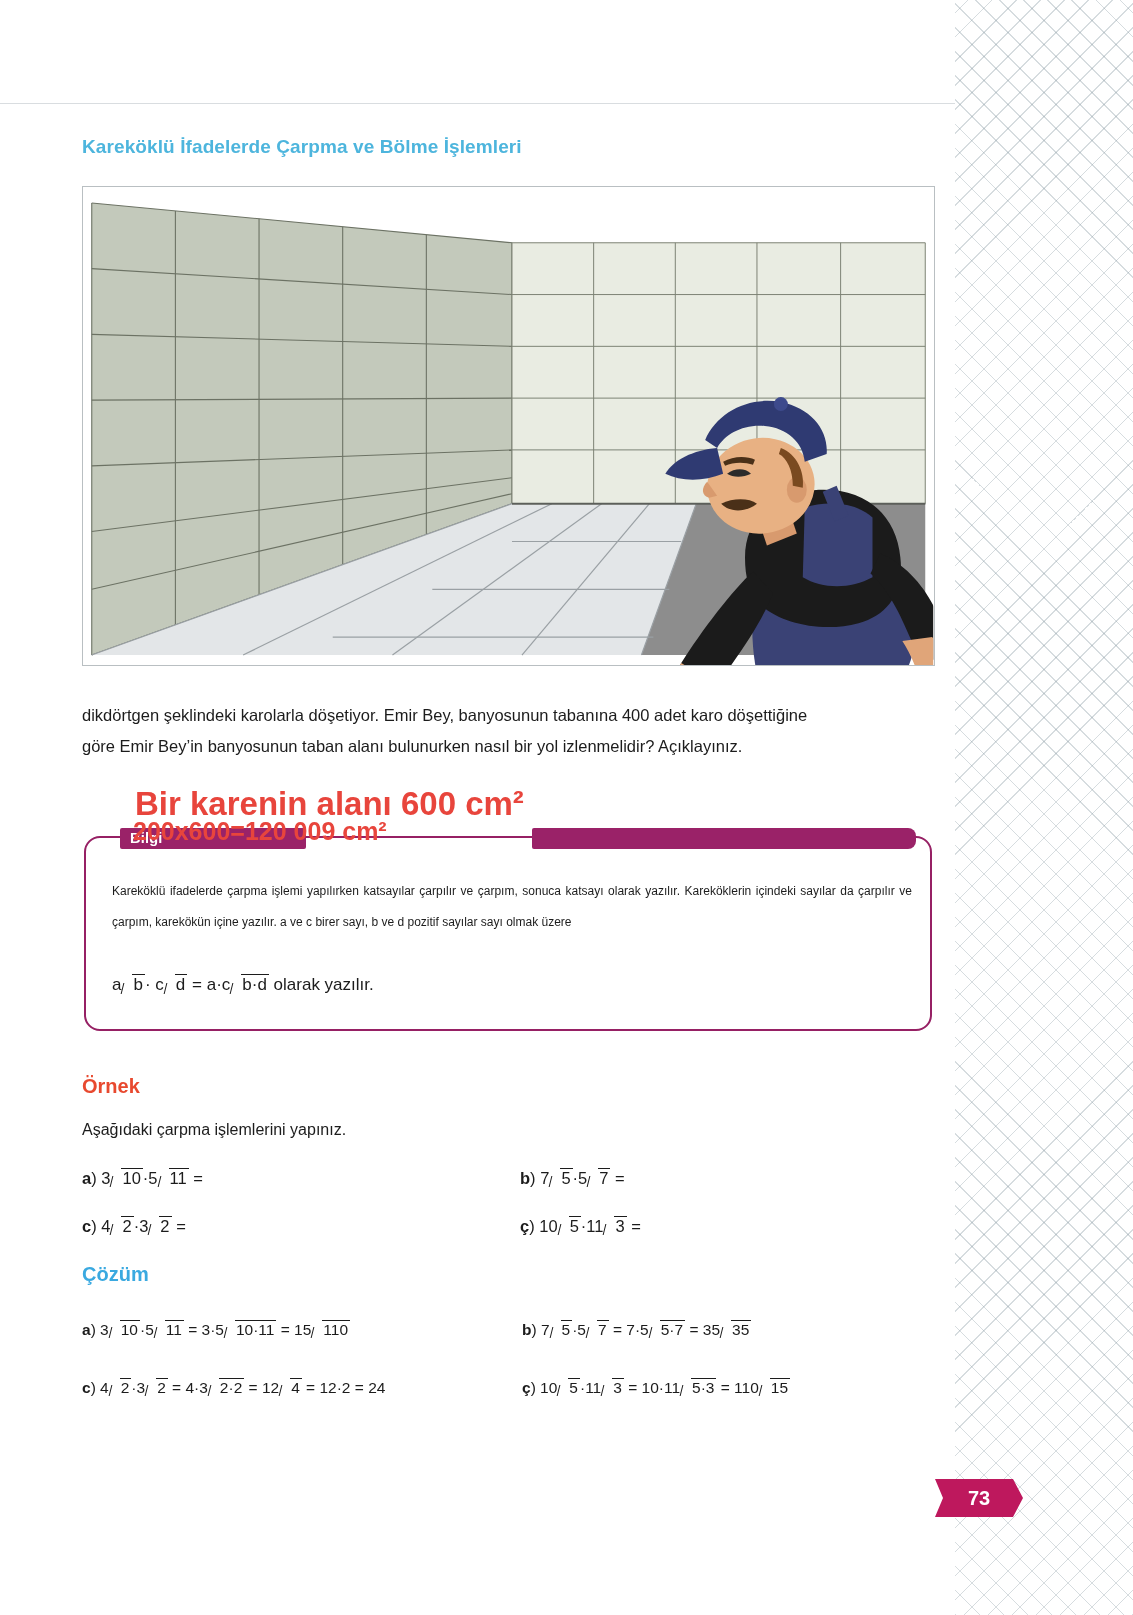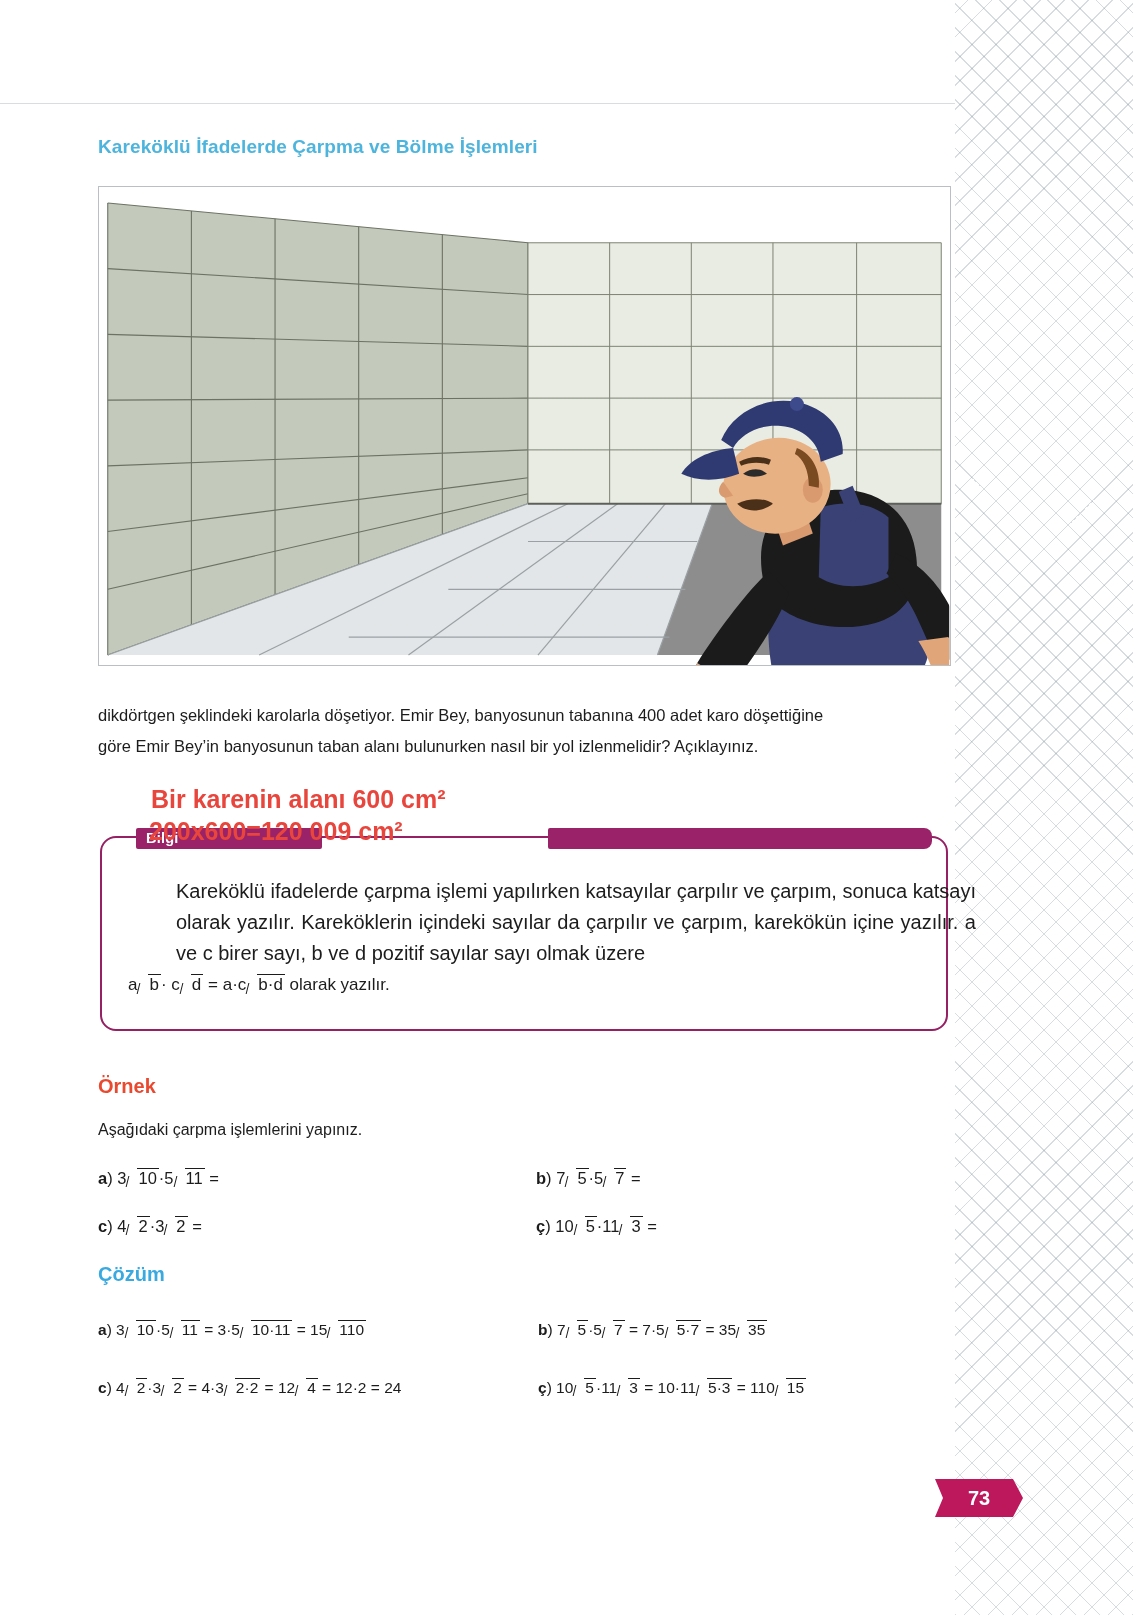--- a/index.html
+++ b/index.html
@@ -22,21 +22,21 @@
   }
 
   
   .top-rule{
     position:absolute; left:0; top:103px; width:955px; height:1px;
     background:#d9dde0;
   }
 
   
   .page-body{
-    position:absolute; left:16px; top:0; width:955px; height:1230px;
+    position:absolute; left:0; top:0; width:955px; height:1230px;
   }
 
   .section-title{
     position:absolute; left:82px; top:136px;
     font-size:19px; font-weight:bold; color:#4db5dd;
     letter-spacing:.1px;
   }
 
   
   .illus{
@@ -63,41 +63,41 @@
   .rad > .rv{
     display:inline-block; border-top:1.2px solid #1c1c1c; padding:0 2px 0 1px;
   }
 
   
   .hand{
     position:absolute; color:#e8453c; font-weight:bold;
     font-family:"Liberation Sans", sans-serif;
     white-space:nowrap; z-index:40;
   }
-  .hand-1{ left:135px; top:785px; font-size:25px; }
+  .hand-1{ left:135px; top:785px; font-size:33px; }
   .hand-2{ left:133px; top:817px; font-size:25px; }
 
   
   .infobox{
     position:absolute; left:84px; top:836px; width:848px; height:195px;
     border:2.2px solid #962064; border-radius:16px; background:#fff;
   }
   .info-bar{
     position:absolute; top:-10px; height:21px; background:#9a2268;
   }
   .info-bar-left{ left:34px; width:186px; border-radius:2px; }
   .info-bar-right{ left:446px; width:384px; border-radius:2px 8px 8px 2px; }
   .info-label{
     position:absolute; left:44px; top:-9px; height:19px;
     color:#ffffff; font-size:14.5px; font-weight:bold; line-height:19px;
     letter-spacing:.2px;
   }
   .info-text{
     position:absolute; left:26px; top:38px; width:800px;
-    font-size:20px; line-height:31px; color:#1c1c1c; text-align:justify;margin-left:48px;
+    font-size:12px; line-height:31px; color:#1c1c1c; text-align:justify;
   }
   .formula-line{
     position:absolute; left:26px; top:136px; font-size:17px; color:#1c1c1c;
   }
 
   
   .hdr-ornek{
     position:absolute; left:82px; top:1075px;
     font-size:20px; font-weight:bold; color:#e8492f;
     font-family:"Liberation Sans Narrow","Liberation Sans",sans-serif;

